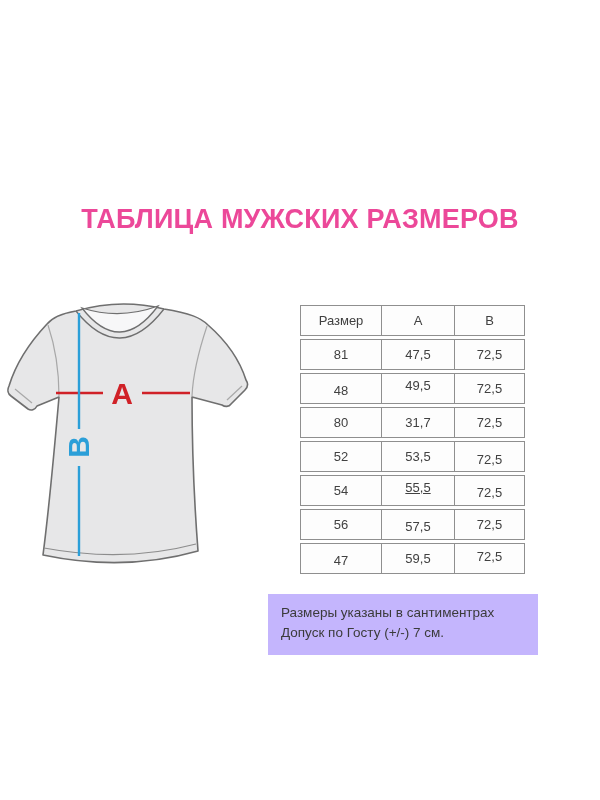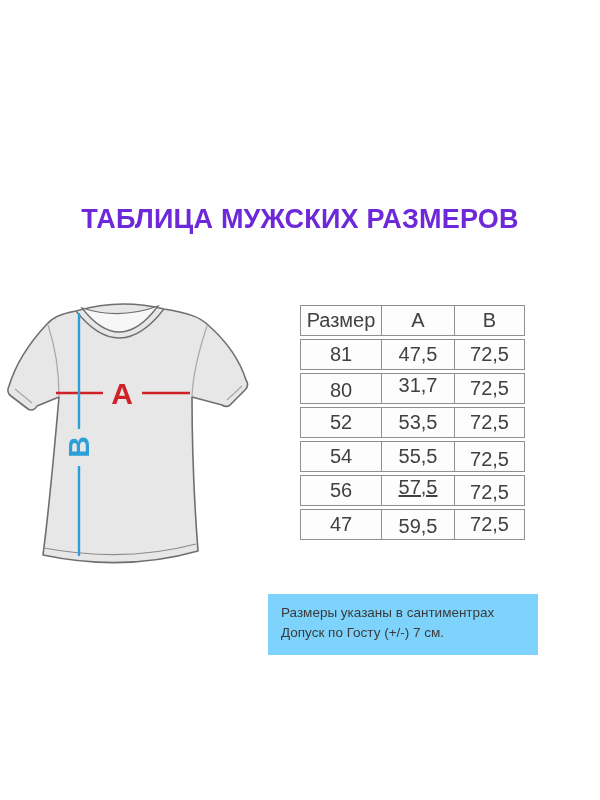--- a/index.html
+++ b/index.html
@@ -9,60 +9,60 @@
     font-family:"Liberation Sans", sans-serif;
     color:#3c3c3c;
   }
   .page{position:absolute;inset:0;}
 
   
   .title{
     position:absolute;left:0;top:204px;width:600px;
     text-align:center;
     font-size:27px;font-weight:bold;letter-spacing:.2px;
-    color:#6d28d9;
+    color:#ec4899;
   }
 
   
   .shirt-wrap{position:absolute;left:2px;top:294px;width:254px;height:284px;}
   svg text{font-family:"Liberation Sans",sans-serif;font-weight:bold;font-size:30px;}
 
   
   .table-wrap{position:absolute;left:300px;top:302px;}
   table.size-table{
     border-collapse:separate;border-spacing:0 3px;
     table-layout:fixed;
   }
   .size-table td,.size-table th{
     border:1.5px solid #8f8f8f;
     background:#fdfdfd;
     height:29px;padding:0;margin:16px;
     text-align:center;vertical-align:middle;
-    font-size:20px;font-weight:normal;color:#414141;
+    font-size:13px;font-weight:normal;color:#414141;
   }
   .size-table td+td,.size-table th+th{border-left:none;}
   .c1{width:80px;} .c2{width:72px;} .c3{width:69px;}
   .col-a{color:var(--accent-a,#d02127);font-weight:bold;}
   .col-b{color:var(--accent-b,#2b9fd8);font-weight:bold;}
   .v{display:inline-block;}
   
   tbody tr:nth-child(2) .c1 .v{transform:translateY(2px);}
   tbody tr:nth-child(2) .c2 .v{transform:translateY(-3px);}
   tbody tr:nth-child(4) .c3 .v{transform:translateY(3px);}
   tbody tr:nth-child(5) .c2 .v{transform:translateY(-3px);text-decoration:underline;}
   tbody tr:nth-child(5) .c3 .v{transform:translateY(2px);}
   tbody tr:nth-child(6) .c2 .v{transform:translateY(2px);}
   tbody tr:nth-child(7) .c1 .v{transform:translateY(2px);}
   tbody tr:nth-child(7) .c3 .v{transform:translateY(-2px);}
 
   
   .footnote{
     position:absolute;left:268px;top:594px;width:270px;
     box-sizing:border-box;
-    background:#7dd3fc;
+    background:#c4b5fd;
     padding:9px 8px 11px 13px;
     font-size:13.5px;line-height:1.5;color:#3b3b3b;
   }
 </style>
 </head>
 <body>
 
 <div class="page">
 
   <div class="title">ТАБЛИЦА МУЖСКИХ РАЗМЕРОВ</div>
@@ -118,20 +118,25 @@
           <th class="c3 col-b"><span class="v">B</span></th>
         </tr>
       </thead>
       <tbody id="size-rows">
           <tr>
             <td class="c1"><span class="v">81</span></td>
             <td class="c2"><span class="v">47,5</span></td>
             <td class="c3"><span class="v">72,5</span></td>
           </tr>
           <tr>
+            <td class="c1"><span class="v">48</span></td>
+            <td class="c2"><span class="v">49,5</span></td>
+            <td class="c3"><span class="v">72,5</span></td>
+          </tr>
+          <tr>
             <td class="c1"><span class="v">80</span></td>
             <td class="c2"><span class="v">31,7</span></td>
             <td class="c3"><span class="v">72,5</span></td>
           </tr>
           <tr>
             <td class="c1"><span class="v">52</span></td>
             <td class="c2"><span class="v">53,5</span></td>
             <td class="c3"><span class="v">72,5</span></td>
           </tr>
           <tr>

